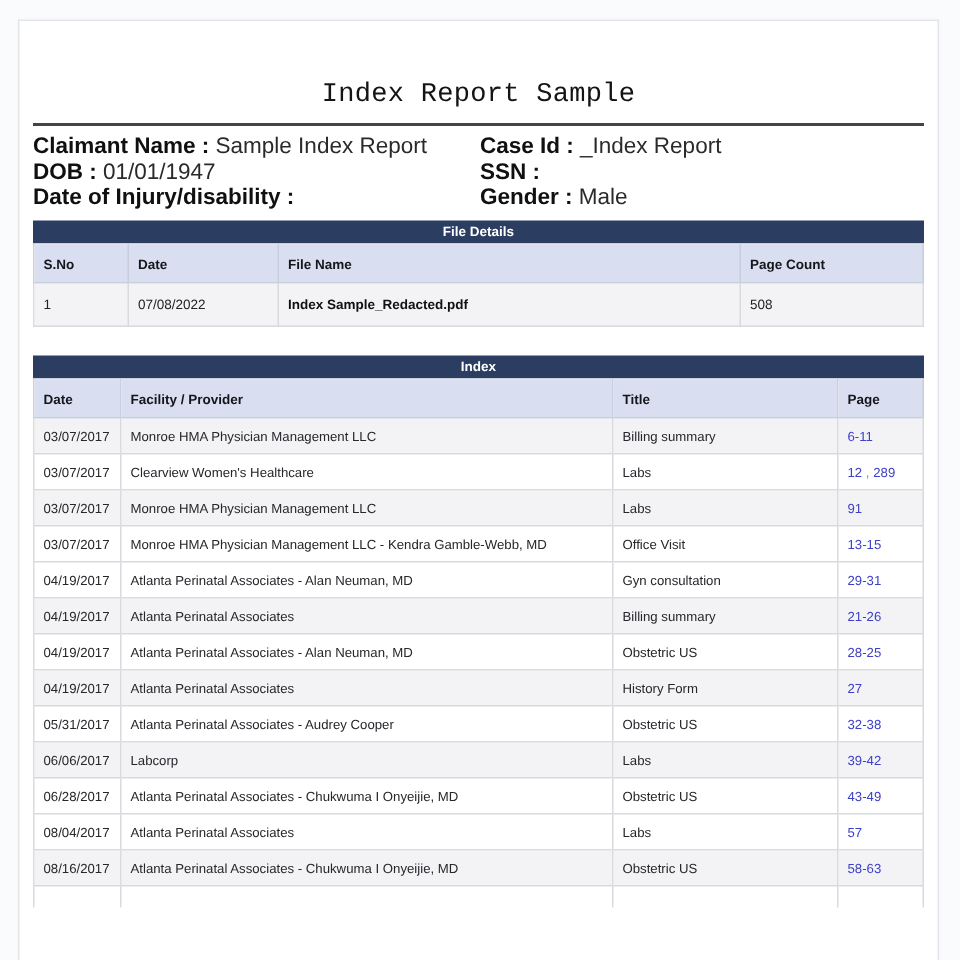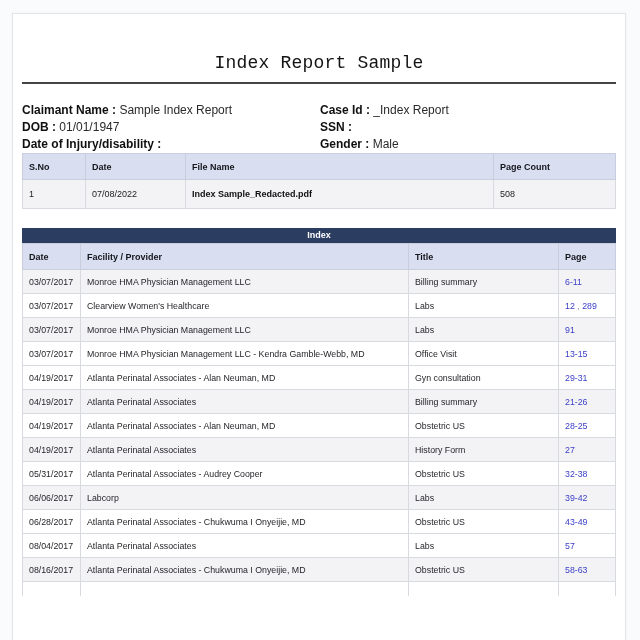--- a/index.html
+++ b/index.html
@@ -24,24 +24,24 @@
     font-weight:400;
     color:#141414;
     letter-spacing:0.2px;
     font-family:Liberation Mono, monospace;
   }
   .title-rule{
     border:none;border-top:2px solid #454545;
     margin:9px 0 0 0;
   }
   .info-grid{
-    margin-top:18px;
+    margin-top:5px;
     display:grid;
     grid-template-columns:298px 1fr;
-    font-size:12px;
+    font-size:15px;
   }
   .info-cell{line-height:17px;white-space:nowrap;}
   .info-cell .lbl{font-weight:bold;color:#101010;}
   .info-cell .val{color:#2a2a2a;}
   .section-bar{
     margin-top:7px;
     background:#2b3e62;
     color:#ffffff;
     font-size:9px;
     font-weight:bold;
@@ -107,20 +107,21 @@
     <div class="info-cell">
       <span class="lbl">Date of Injury/disability :</span>
       <span class="val"></span>
     </div>
     <div class="info-cell">
       <span class="lbl">Gender :</span>
       <span class="val">Male</span>
     </div>
   </div>
 
+  <div class="section-bar">File Details</div>
 
   <table class="file-table">
     <colgroup>
         <col style="width:63px">
         <col style="width:100px">
         <col style="width:308px">
         <col>
       </colgroup>
     <thead>
       <tr>

